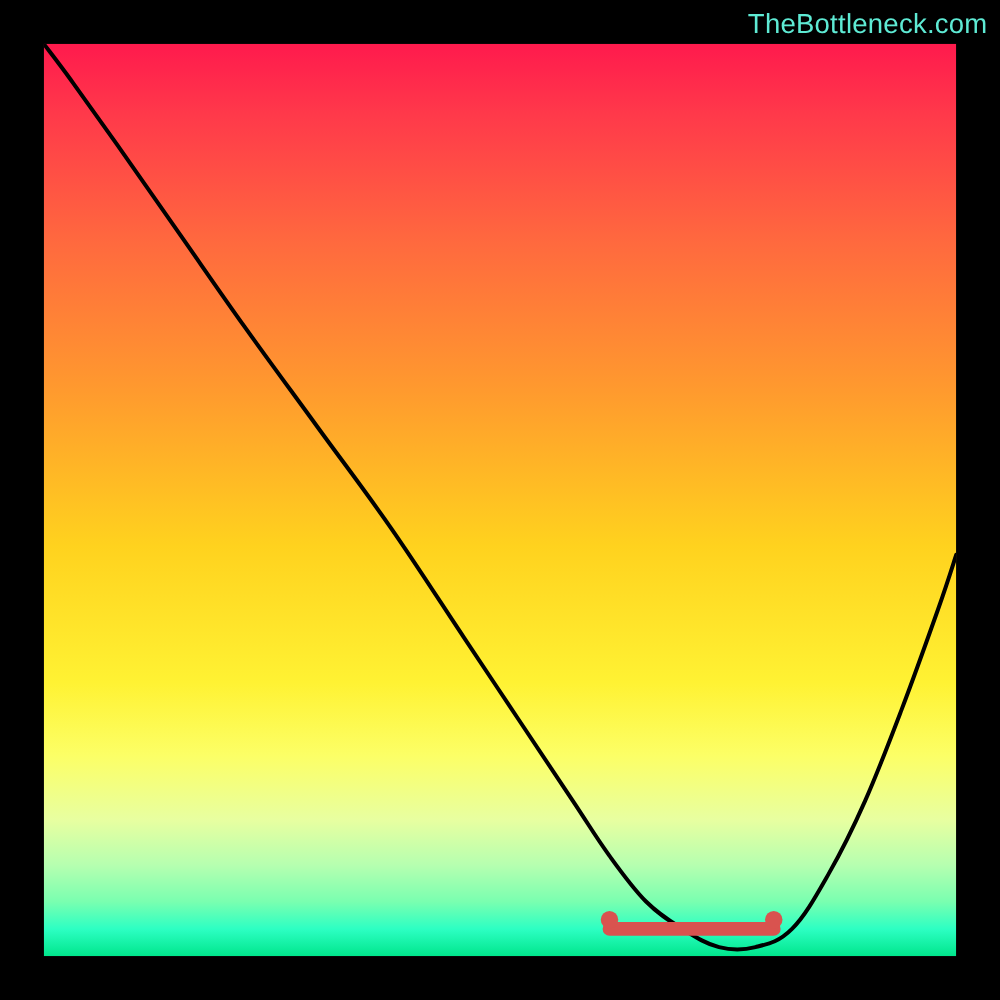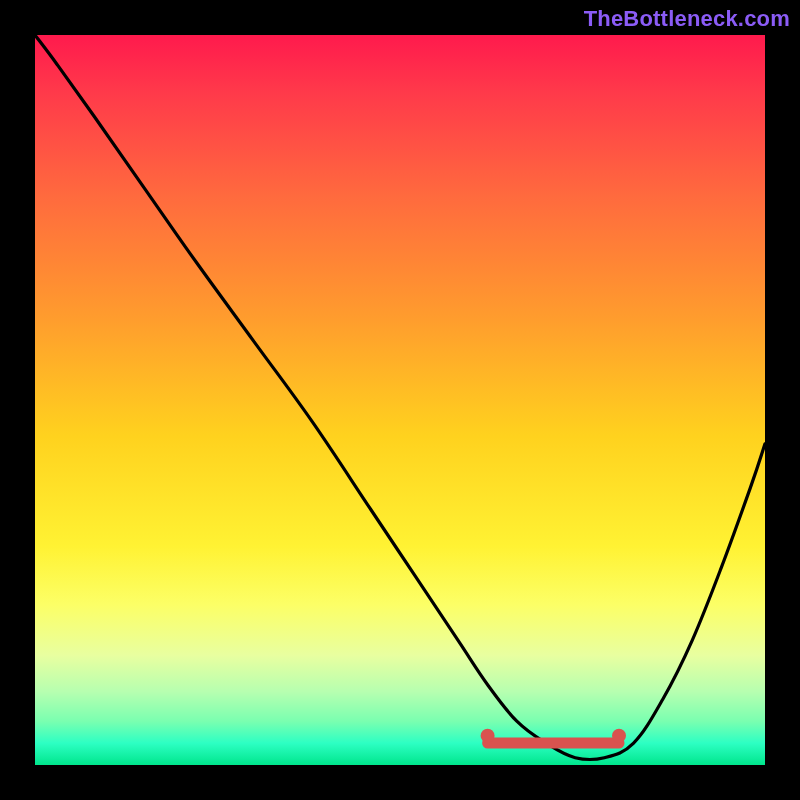--- a/index.html
+++ b/index.html
@@ -47,22 +47,22 @@
       #2dffc3 97%,
       #00e68c 100%
     );
   }
   .watermark {
     position: absolute;
     top: 6px;
     right: 10px;
     font-family: Arial, Helvetica, sans-serif;
     font-size: 22px;
-    font-weight: bold;
-    color: #8b5cf6;
+    font-weight: normal;
+    color: #5eead4;
     letter-spacing: 0.2px;
     user-select: none;
   }
   svg.curve {
     position: absolute;
     left: 0;
     top: 0;
     width: 730px;
     height: 730px;
   }

